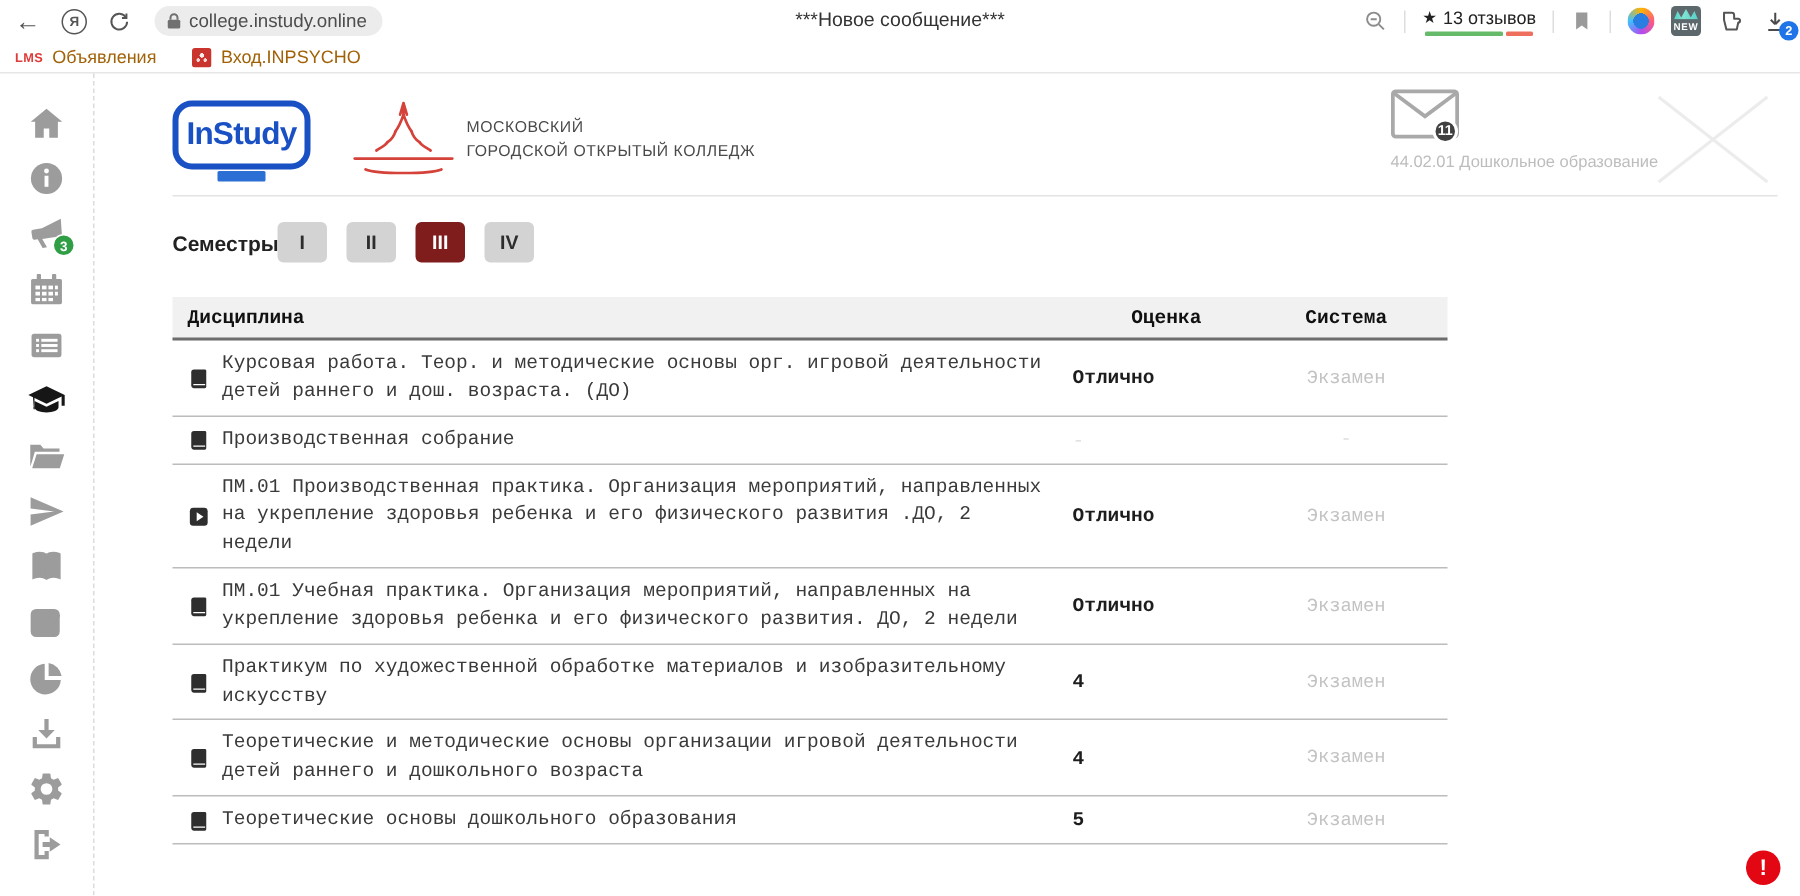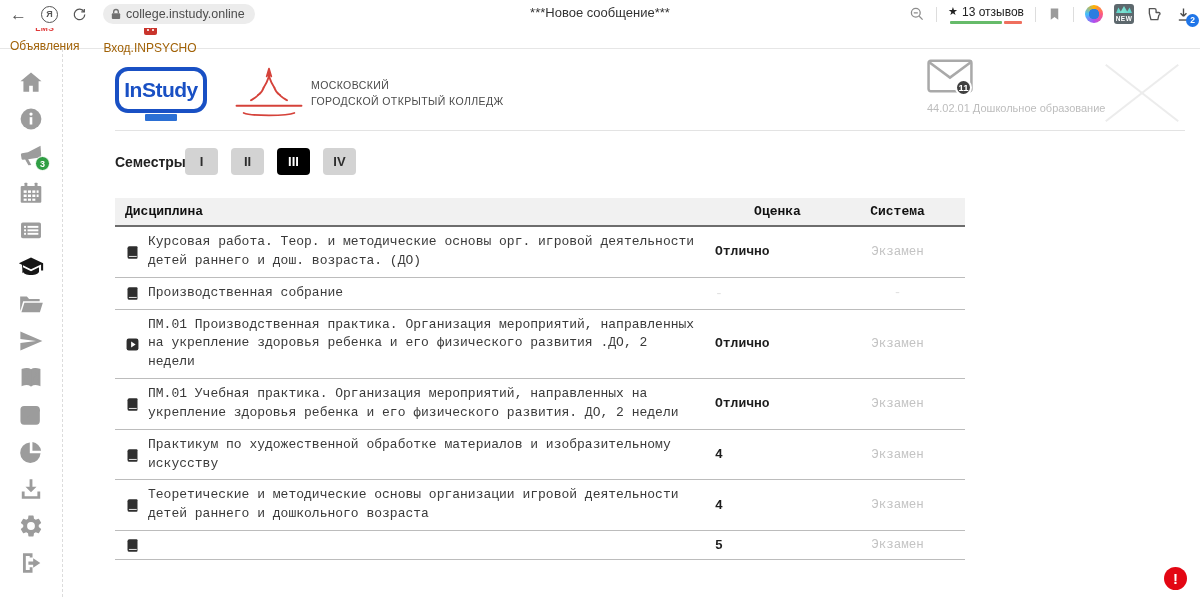--- a/index.html
+++ b/index.html
@@ -31,21 +31,21 @@
                 conic-gradient(#ffb400, #ff5a7e, #b04cf0, #3fc1ff, #ffb400); }
   .ext-new { position:relative; width:20px; height:20px; background:#5d686d; border-radius:3px; display:flex; flex-direction:column; align-items:center; justify-content:flex-end; overflow:hidden; }
   .ext-new-top { position:absolute; top:2px; left:2px; right:2px; height:7px; background:linear-gradient(90deg,#57d0c8,#7fe3d2 40%,#57d0c8); clip-path:polygon(0 100%,15% 20%,30% 80%,50% 0,70% 80%,85% 20%,100% 100%); }
   .ext-new-txt { font-size:6.5px; font-weight:bold; color:#fff; letter-spacing:.5px; margin-bottom:2px; }
   .ext-mitten svg { width:19px; height:19px; display:block; }
   .downloads { position:relative; }
   .downloads svg { width:17px; height:17px; display:block; }
   .dl-badge { position:absolute; right:-7px; bottom:-4px; min-width:13px; height:13px; border-radius:50%; background:#1f75e8; color:#fff; font-size:8.5px; font-weight:bold; display:flex; align-items:center; justify-content:center; }
 
   .bookmarks-bar { height:21px; display:flex; align-items:center; gap:24px; padding:0 10px; border-bottom:1px solid #e6e6e6; }
-  .bm { display:flex; align-items:center; gap:6px; cursor:pointer;flex-direction:column; }
+  .bm { display:flex; align-items:center; gap:6px; cursor:pointer; }
   .bm-label { font-size:12px; color:#a16207; }
   .bm-fav-text { font-size:8.5px; font-weight:bold; color:#e03a3a; letter-spacing:.3px; }
   .bm-fav-square { width:13px; height:13px; border-radius:2px; background:#c9342c;
     background-image: radial-gradient(circle at 50% 38%, rgba(255,255,255,.9) 0 1.4px, rgba(0,0,0,0) 1.6px), radial-gradient(circle at 32% 62%, rgba(255,255,255,.8) 0 1.1px, rgba(0,0,0,0) 1.3px), radial-gradient(circle at 68% 62%, rgba(255,255,255,.8) 0 1.1px, rgba(0,0,0,0) 1.3px); }
 
   
   .app { display:flex; height:548px; }
   .sidebar { width:63px; flex:0 0 63px; border-right:1px dashed #dcdcdc; padding-top:20px; display:flex; flex-direction:column; align-items:center; gap:11px; }
   .sb-icon { position:relative; width:26px; height:26px; color:#9c9c9c; cursor:pointer; }
   .sb-icon svg { width:26px; height:26px; display:block; fill:currentColor; }
@@ -70,21 +70,21 @@
   .program-text { margin-top:9px; font-size:11px; color:#bdbdbd; white-space:nowrap; }
   .close-x { position:absolute; right:6px; top:4px; width:74px; height:64px; cursor:pointer; }
   .close-x::before, .close-x::after { content:""; position:absolute; left:50%; top:50%; width:92px; height:2px; background:#ececec; }
   .close-x::before { transform:translate(-50%,-50%) rotate(38deg); }
   .close-x::after  { transform:translate(-50%,-50%) rotate(-38deg); }
 
   
   .semesters { display:flex; align-items:center; margin-top:17px; }
   .sem-label { font-size:14px; font-weight:bold; color:#222; width:70px; }
   .sem-btn { min-width:33px; height:27px; padding:0 9px; margin-right:13px; border-radius:4px; background:#d3d3d3; color:#2d2d2d; font-size:13px; font-weight:bold; display:flex; align-items:center; justify-content:center; cursor:pointer; }
-  .sem-btn.active { background:#000000; color:#fff; }
+  .sem-btn.active { background:#7f1d1d; color:#fff; }
 
   
   .grades-table { width:850px; margin-top:23px;font-family:Liberation Mono, monospace; }
   .thead { display:flex; align-items:center; background:#f1f1f1; border-bottom:2px solid #6d6d6d; padding:6px 10px; font-size:13px; font-weight:bold; color:#111; }
   .trow { display:flex; align-items:center; border-bottom:1px solid #bcbcbc; padding:6px 10px; font-size:13px; color:#333; }
   .col-disc { flex:0 0 590px; padding-right:14px; }
   .col-grade { flex:0 0 125px; text-align:center; }
   .col-sys { flex:1; text-align:center; }
   .c-disc { flex:0 0 590px; padding-right:14px; display:flex; align-items:center; gap:8px; line-height:1.45; }
   .ricon { flex:0 0 15px; margin-top:1px; }
@@ -388,20 +388,21 @@
        <div class="c-sys">Экзамен</div>
      </div>
             <div class="trow">
        <div class="c-disc">
          <span class="ricon">
                   <svg viewBox="0 0 24 24">
                     <path d="M7 2h11.5A1.5 1.5 0 0 1 20 3.5v17a1.5 1.5 0 0 1-1.5 1.5H7a3 3 0 0 1-3-3V5a3 3 0 0 1 3-3z"></path>
                     <path d="M6.2 18.3h12.6" stroke="#fff" stroke-width="1.4" fill="none"></path>
                   </svg>
                 </span>
+         <span class="dtext">Теоретические основы дошкольного образования</span>
        </div>
        <div class="c-grade">5</div>
        <div class="c-sys">Экзамен</div>
      </div>
           </div>
       </div>
 
     </div>
   </div>
 

